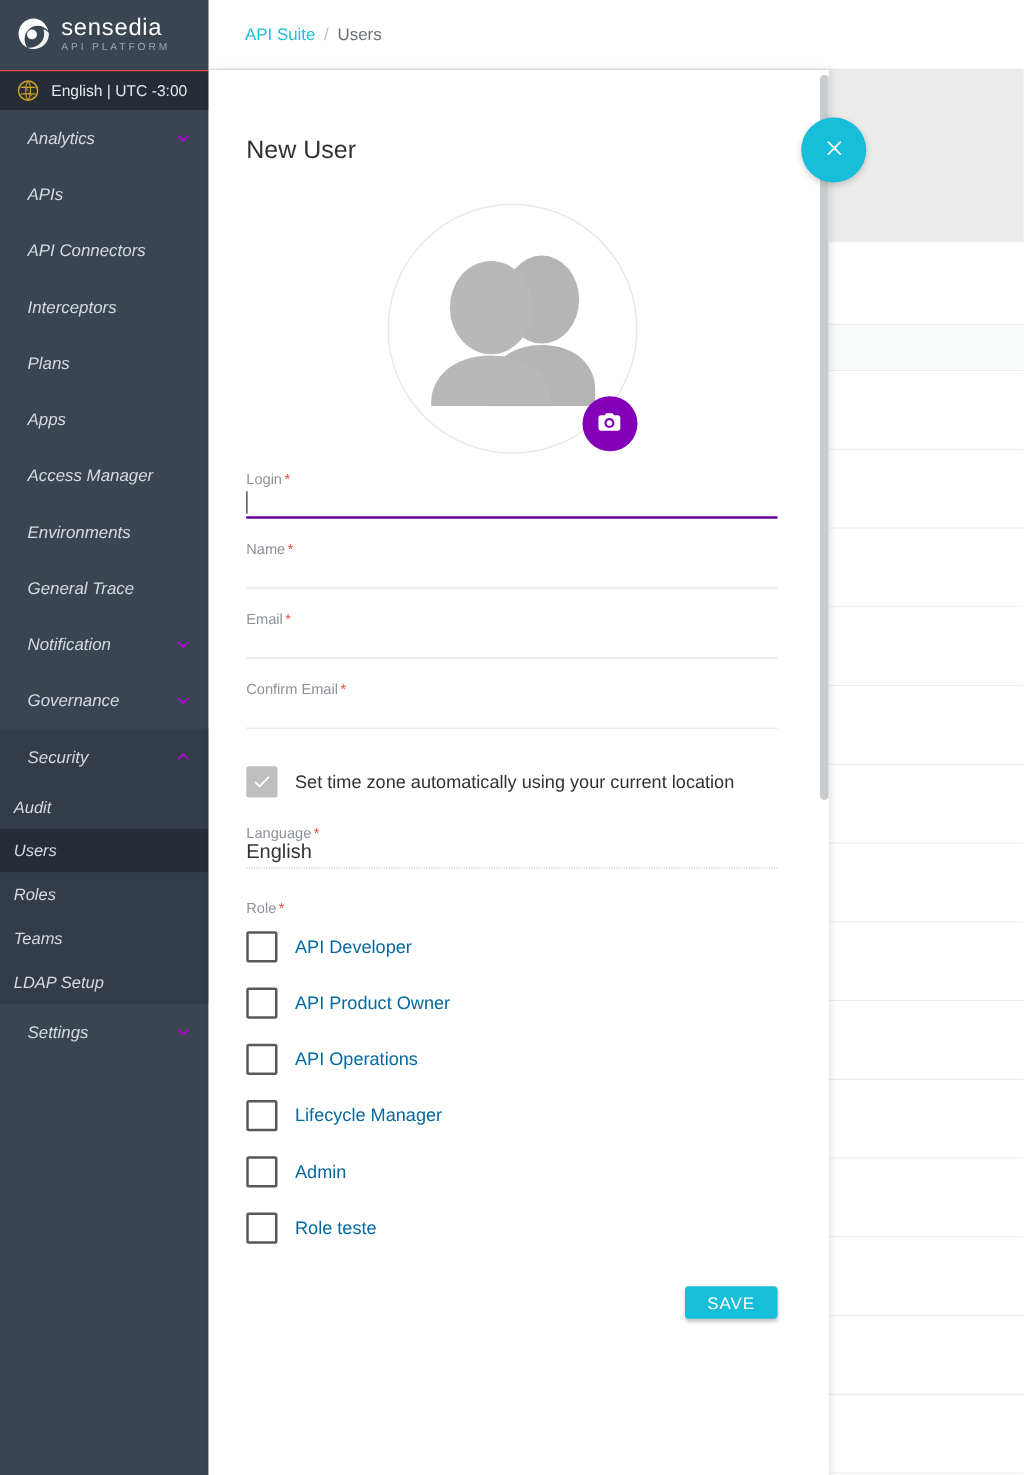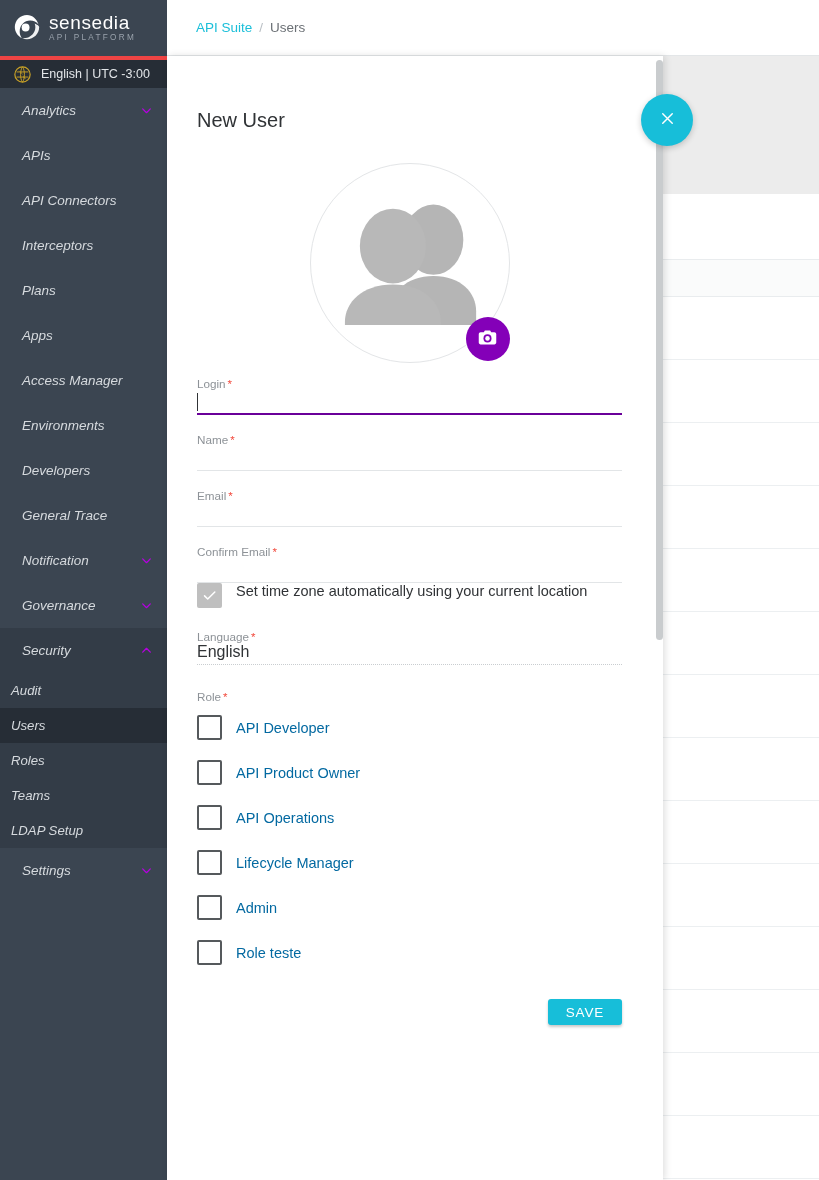--- a/index.html
+++ b/index.html
@@ -36,21 +36,21 @@
     font-weight: 400; display: block;
   }
   .brand-sub {
     color: #9aa3ad; font-size: 8.2px; letter-spacing: 2.3px;
     display: block; margin-top: 2px;
   }
   .lang-row {
     height: 32px; background: #262d36;
     display: flex; align-items: center;
     padding-left: 14px;
-    border-top: 4px solid #ef4444;
+    border-top: 1px solid #ef4444;
   }
   .globe-icon { width: 17px; height: 17px; flex: 0 0 auto; }
   .lang-text {
     color: #e3e6e9; font-size: 12.5px; margin-left: 10px;
     white-space: nowrap;
   }
   .nav { padding-top: 0; }
   .nav-item {
     height: 45px;
     display: flex; align-items: center;
@@ -190,21 +190,22 @@
   }
   .field.first { margin-top: 14px; }
 
   .caret {
     position: absolute; left: 0; top: 3px;
     width: 1px; height: 18px; background: #303336;
   }
   .field-inputwrap { position: relative; }
 
   .tz-row {
-    display: flex; 
+    display: flex; align-items: center;
+    margin-top: 30px;
   }
   .cb-filled {
     width: 25px; height: 25px; border-radius: 2px;
     background: #bfbfbf;
     display: flex; align-items: center; justify-content: center;
     flex: 0 0 auto;
   }
   .tz-label {
     margin-left: 14px; font-size: 14.5px; color: #303336;
   }
@@ -321,23 +322,20 @@
           <span class="nav-label">Plans</span>
         </div>
         <div class="nav-item">
           <span class="nav-label">Apps</span>
         </div>
         <div class="nav-item">
           <span class="nav-label">Access Manager</span>
         </div>
         <div class="nav-item">
           <span class="nav-label">Environments</span>
-        </div>
-        <div class="nav-item">
-          <span class="nav-label">Developers</span>
         </div>
         <div class="nav-item">
           <span class="nav-label">General Trace</span>
         </div>
         <div class="nav-item">
           <span class="nav-label">Notification</span>
           <span class="chev"><svg viewBox="0 0 24 24" width="13" height="13">
               <path d="M5 9l7 7 7-7" fill="none" stroke="#b500e0" stroke-width="2.4" stroke-linecap="round" stroke-linejoin="round"></path>
             </svg></span>
         </div>

